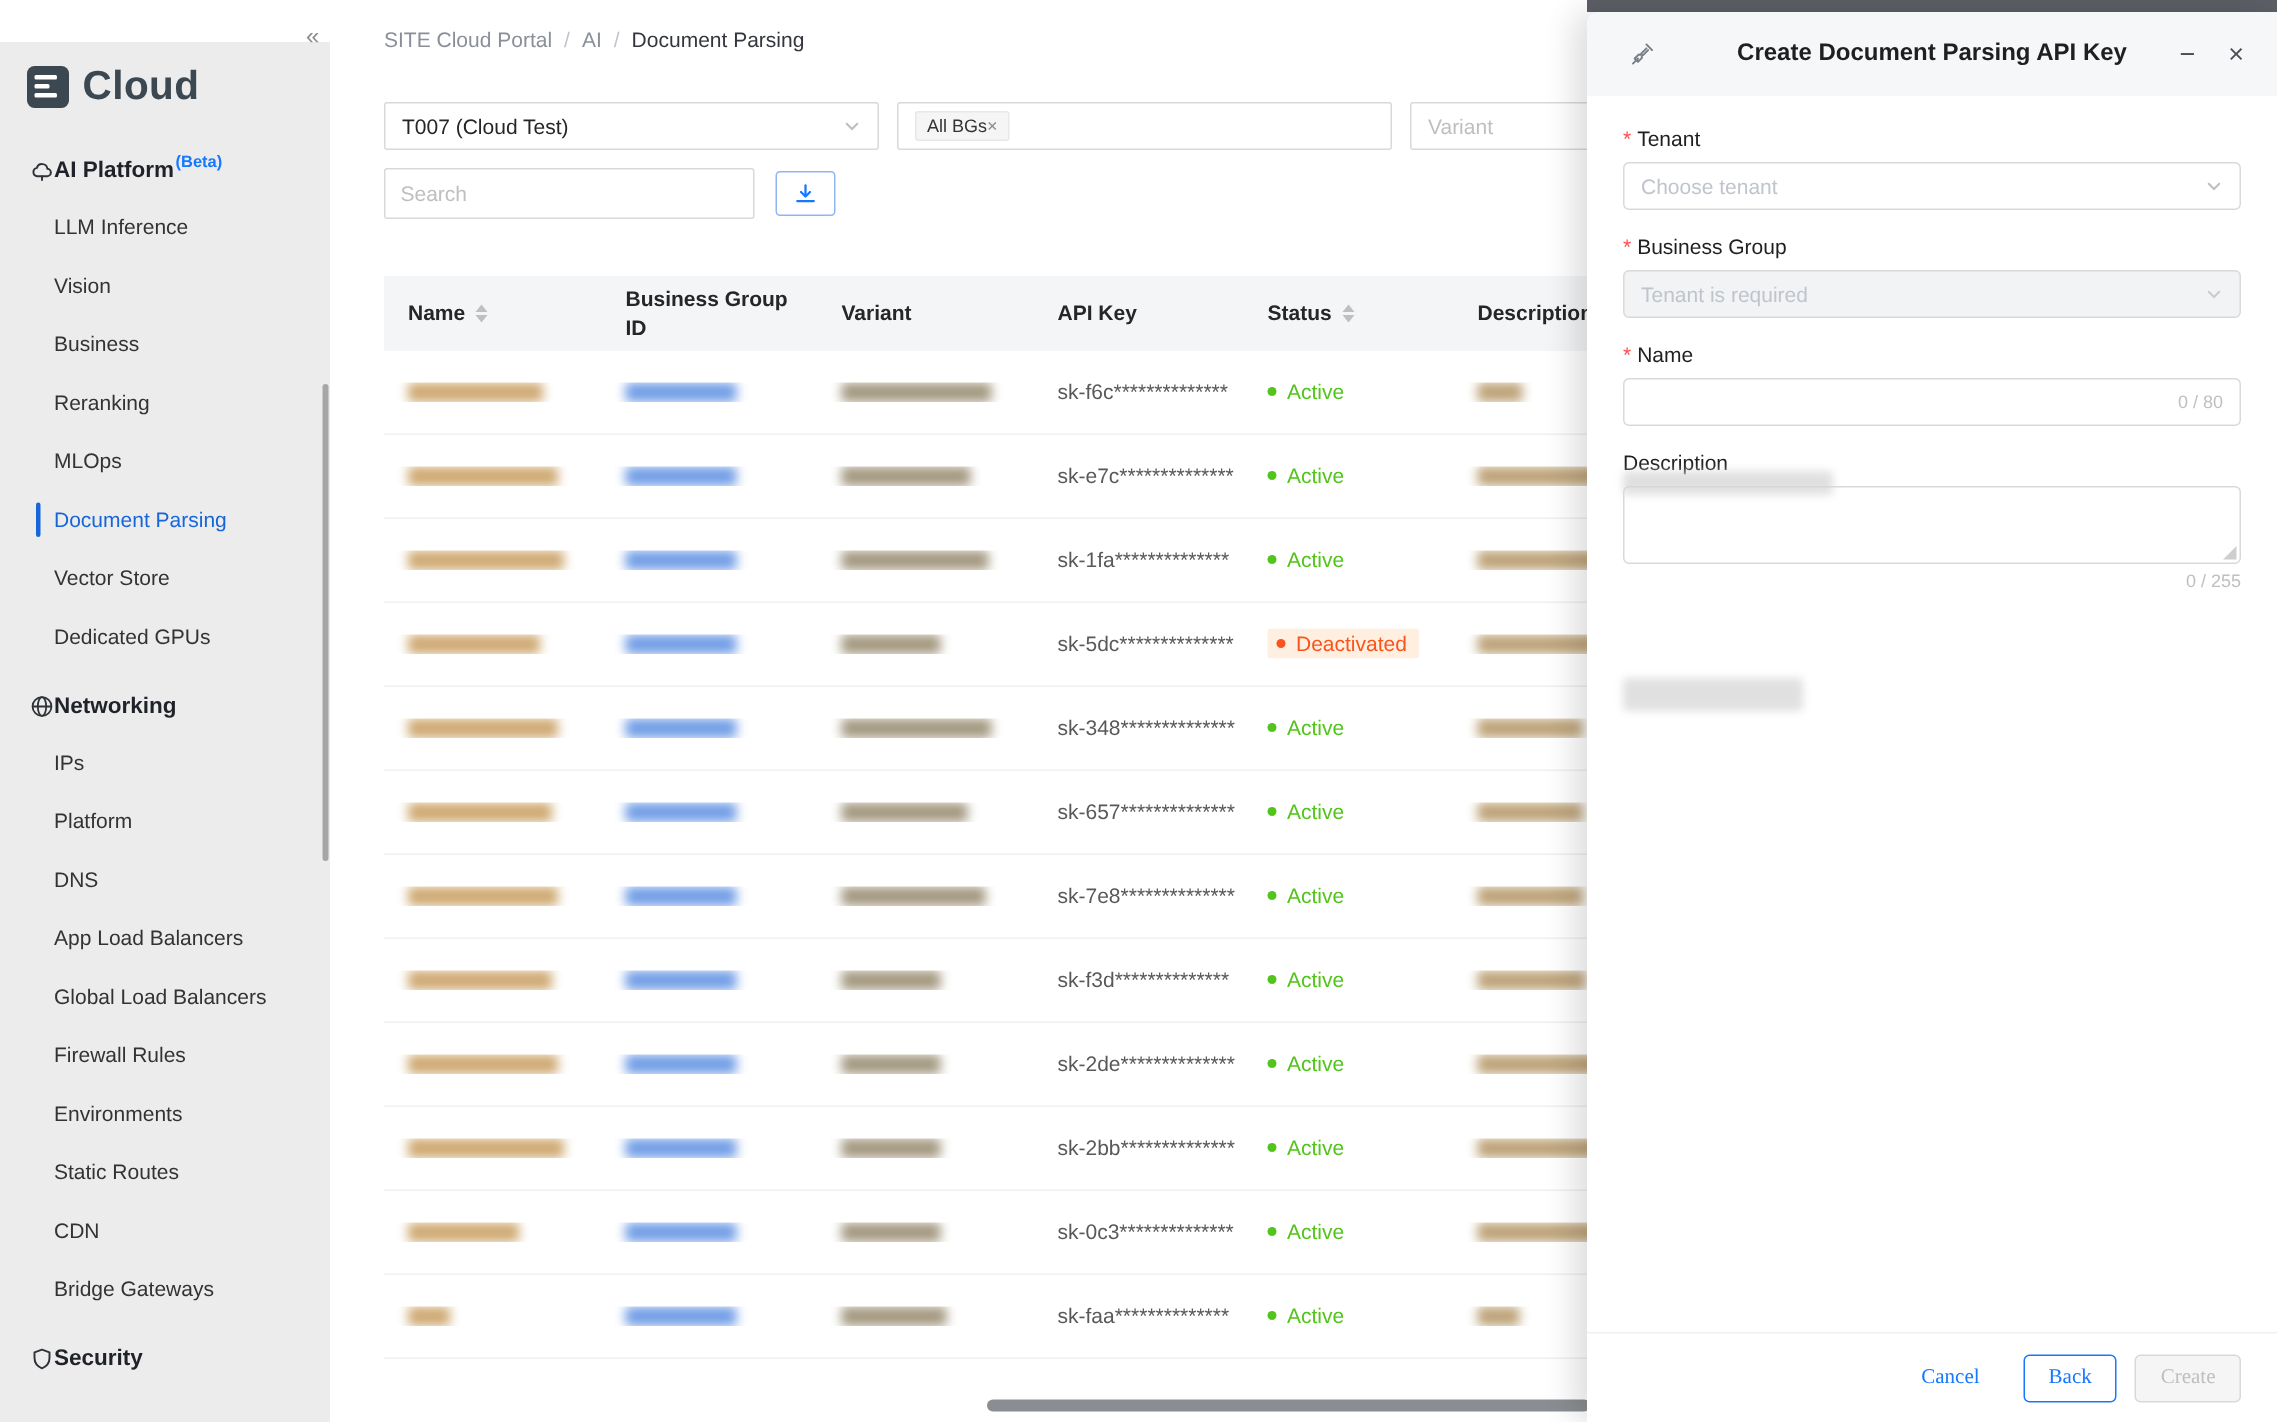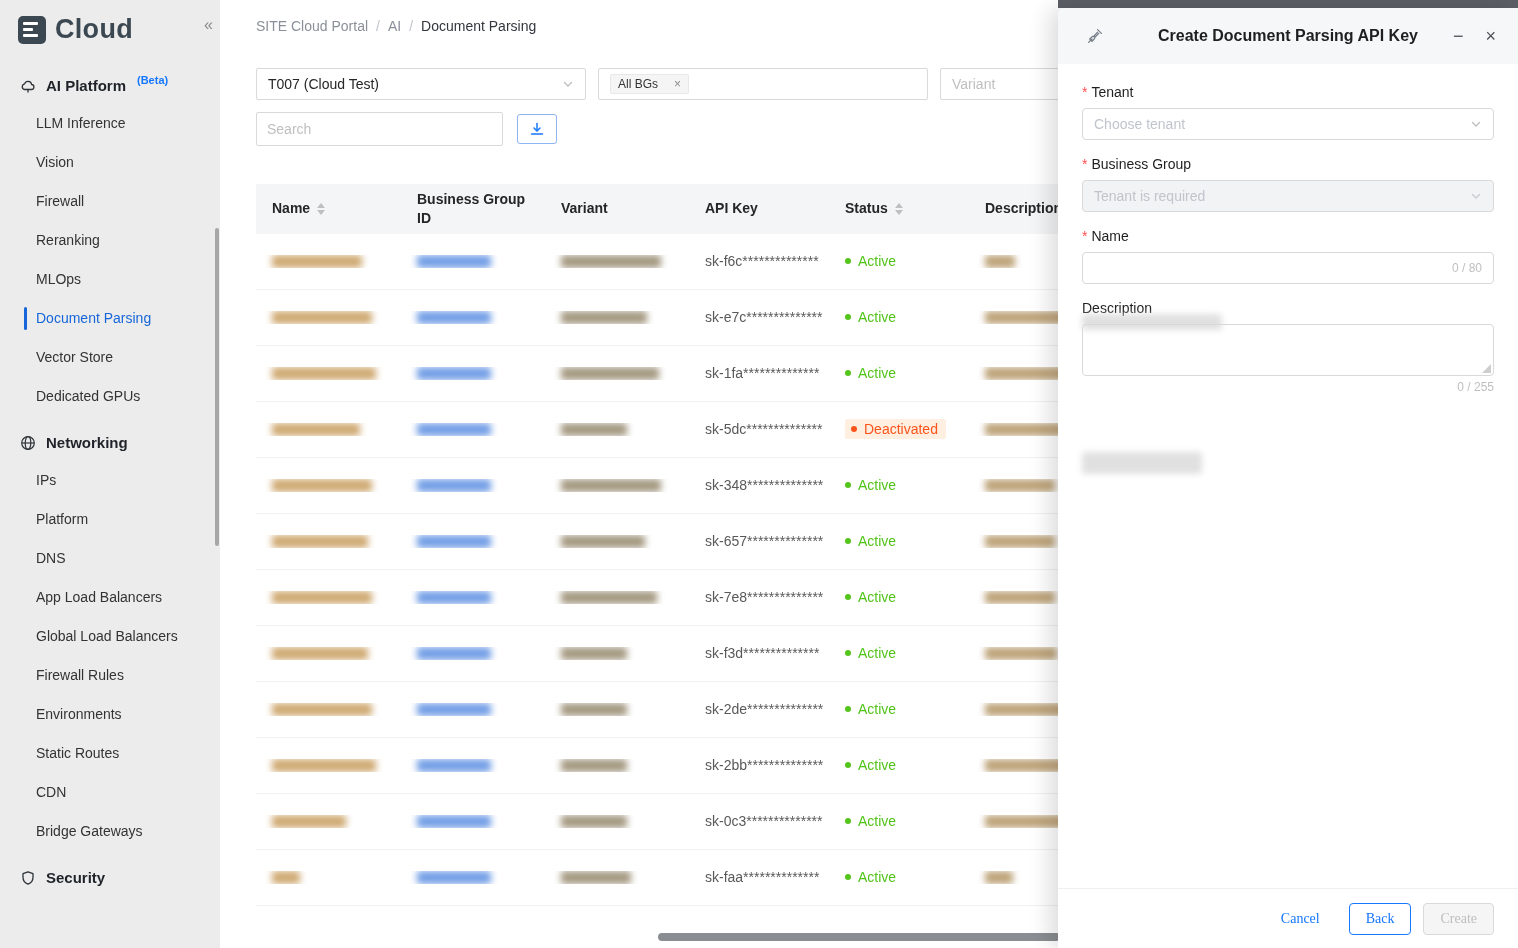--- a/index.html
+++ b/index.html
@@ -1,28 +1,28 @@
 <!DOCTYPE html>
 <html style="--accent: #1677ff; --active: #52c41a; --deactivated: #fa541c; --link: #1766d9;"><head>
 <meta charset="utf-8">
 <style>
   * { box-sizing: border-box; }
   html,body { width:1518px; height:948px; margin:0; overflow:hidden;
     font-family:"Liberation Sans", sans-serif; background:#fff; color:#262626; }
   .app { display:flex; width:100%; height:100%; }
 
   
-  .sidebar { width:220px; flex:0 0 220px; background:#ececec; position:relative; overflow:hidden; }
+  .sidebar { width:220px; flex:0 0 220px; background:#ececec; position:relative; overflow:hidden;margin-top:28px; }
   .logo { display:flex; align-items:center; gap:9px; padding:14px 14px 14px 18px; }
   .logo-ic { width:28px; height:28px; background:#3b4852; border-radius:5px; position:relative; }
   .logo-ic i { position:absolute; left:5px; height:3px; background:#fff; border-radius:1px; }
   .logo-ic .i1 { top:6px; width:15px; } .logo-ic .i2 { top:12px; width:10px; } .logo-ic .i3 { top:18px; width:15px; }
   .logo-tx { font-size:27px; font-weight:700; color:#3b4852; letter-spacing:.3px; }
   .sec { margin-top:8px; }
-  .sec-head { display:flex; align-items:flex-end; gap:10px; padding:10px 12px 10px 20px;
+  .sec-head { display:flex; align-items:flex-end; padding:10px 12px 10px 20px;
     font-weight:700; font-size:15px; color:#1f2329; cursor:pointer; }
   .sec-ic { display:flex; }
   .beta { color:var(--accent,#1677ff); font-size:11px; margin-left:1px; align-self:flex-start; margin-top:-3px; font-weight:600; }
   .nav-item { position:relative; padding:11px 8px 11px 36px; font-size:14px; color:#333;
     cursor:pointer; white-space:nowrap; line-height:17px; }
   .nav-item.active { color:#1766d9; }
   .nav-item.active::before { content:""; position:absolute; left:24px; top:8px; bottom:8px;
     width:3px; background:#1766d9; border-radius:2px; }
   .side-scroll { position:absolute; right:1px; top:228px; width:4px; height:318px;
     background:#a6a6a6; border-radius:2px; }
@@ -32,21 +32,21 @@
   .collapse { position:absolute; left:-16px; top:16px; color:#8c8c8c; font-size:16px; cursor:pointer; z-index:2; }
   .breadcrumb { font-size:14px; color:#8a8f99; display:flex; align-items:center; }
   .bc-sep { margin:0 8px; color:#c0c4cc; }
   .bc-item { cursor:pointer; }
   .bc-item.cur { color:#33373d; }
 
   .filters { display:flex; gap:12px; margin-top:34px; }
   .fselect { width:330px; height:32px; border:1px solid #d9d9d9; border-radius:2px; background:#fff;
     display:flex; align-items:center; justify-content:space-between; padding:0 11px; font-size:14px; cursor:pointer; }
   .fselect .ph { color:#bfbfbf; }
-  .tag { display:inline-flex; gap:16px; background:#f5f5f5; border:1px solid #e8e8e8;
+  .tag { display:inline-flex; gap:0; background:#f5f5f5; border:1px solid #e8e8e8;
     border-radius:2px; padding:2px 7px; font-size:12px; color:#333; }
   .tag .x { color:#8c8c8c; cursor:pointer; font-size:12px; }
 
   .search-row { display:flex; gap:14px; margin-top:12px; align-items:center; }
   .search-input { width:247px; height:30px; border:1px solid #d9d9d9; border-radius:2px;
     padding:16px 10px; font-size:14px; font-family:inherit; outline:none; }
   .search-input::placeholder { color:#bfbfbf; }
   .dl-btn { width:40px; height:30px; border:1px solid #8fb5f2; border-radius:3px; background:#fff;
     display:flex; align-items:center; justify-content:center; cursor:pointer; }
 
@@ -140,21 +140,21 @@
               <svg width="16" height="16" viewBox="0 0 16 16" fill="none" stroke="#2f3338" stroke-width="1.3" stroke-linecap="round" stroke-linejoin="round">
                 <path d="M4.6 11.5h6.6a2.5 2.5 0 0 0 .4-5 3.6 3.6 0 0 0-7-.6 2.85 2.85 0 0 0 0 5.6z"></path>
                 <path d="M8 14v-2.5"></path>
               </svg>
             </span>
             <span>AI Platform</span>
             <span class="beta">(Beta)</span>
           </div>
           <div class="nav-item">LLM Inference</div>
           <div class="nav-item">Vision</div>
-          <div class="nav-item">Firewall</div>
+          <div class="nav-item">Business</div>
           <div class="nav-item">Reranking</div>
           <div class="nav-item">MLOps</div>
           <div class="nav-item active">Document Parsing</div>
           <div class="nav-item">Vector Store</div>
           <div class="nav-item">Dedicated GPUs</div>
         </div>
         <div class="sec">
           <div class="sec-head">
             <span class="sec-ic">
               <svg width="16" height="16" viewBox="0 0 16 16" fill="none" stroke="#2f3338" stroke-width="1.2">

